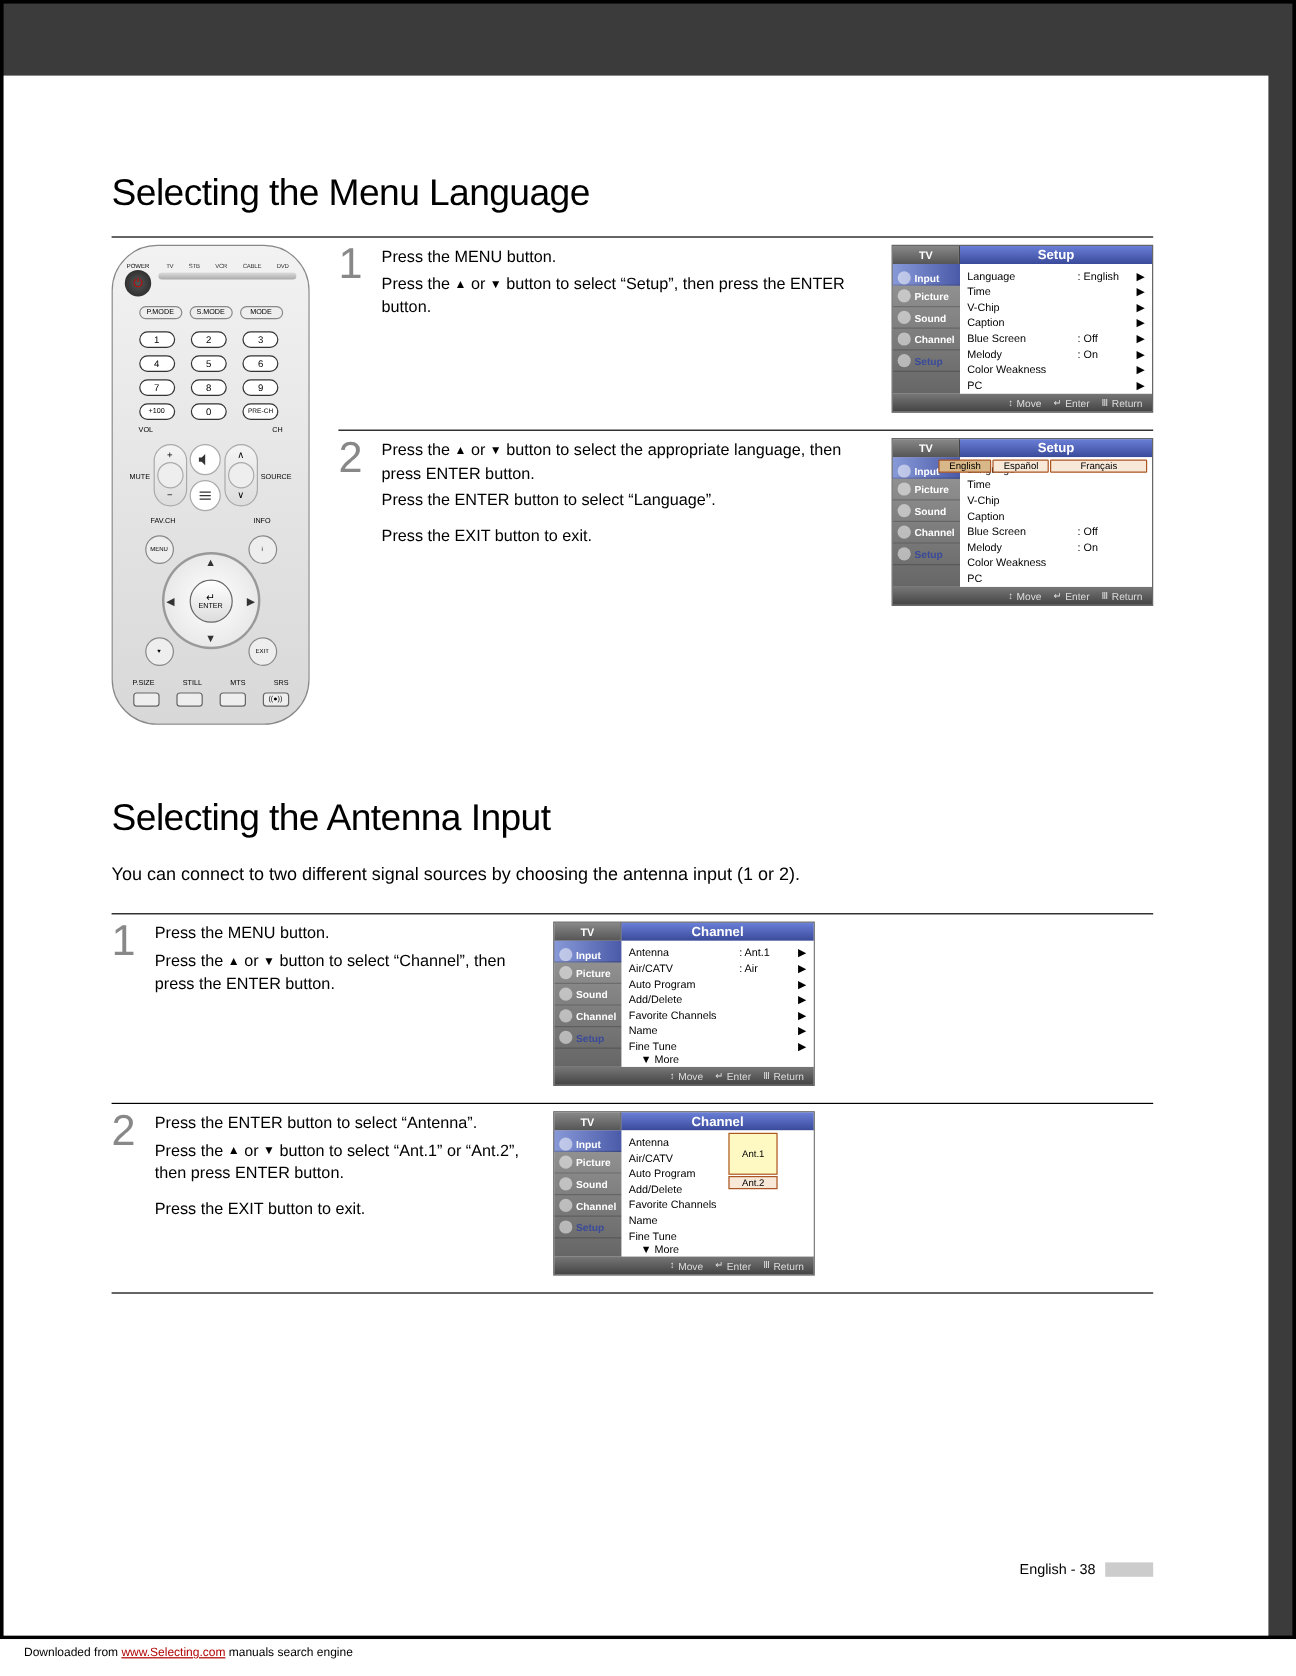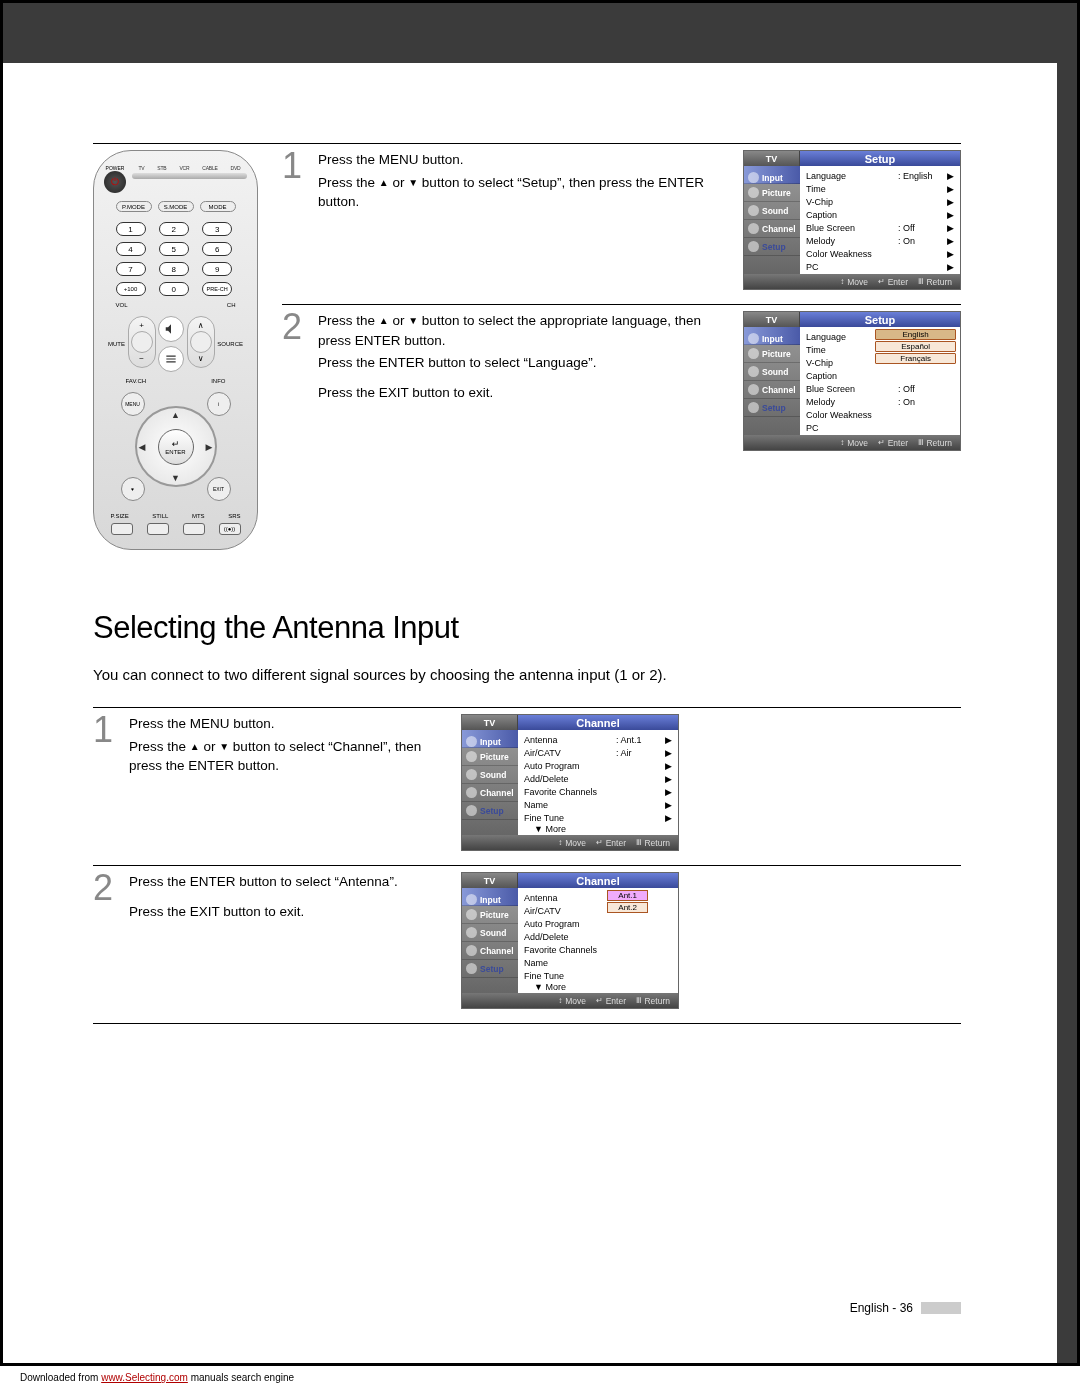--- a/index.html
+++ b/index.html
@@ -77,20 +77,21 @@
 .row-block { display:flex; gap:12px; align-items:flex-start;}
 .sectionB .row-block { display:flex; gap:12px; align-items:flex-start; }
 </style>
 </head>
 <body>
 
 <div class="outer-black">
 <div class="inner-frame">
 <div class="page">
 
+  <h1>Selecting the Menu Language</h1>
   <hr class="thin">
 
   <div class="sectionA" style="margin-top:6px;">
     <div class="remote-col">
 
       <div class="remote">
         <div style="display:flex; width:100%; align-items:flex-start; gap:6px;">
           <div style="display:flex;flex-direction:column;align-items:center;">
             <span style="font-size:5px;">POWER</span>
             <div class="power">⏻</div>
@@ -360,21 +361,21 @@
                     <div class="osd-row">
                       <span class="lab">Color Weakness</span>
                       <span class="val"></span>
                       <span class="caret"></span>
                     </div>
                     <div class="osd-row">
                       <span class="lab">PC</span>
                       <span class="val"></span>
                       <span class="caret"></span>
                     </div>
-                    <div style="position: absolute; right: 4px; top: 2px; display: flex; flex-direction: column; gap: 1px;">
+                    <div style="position: absolute; right: 4px; top: 2px; display: flex; gap: 1px;">
                       <div class="opt" style="border: 1px solid rgb(170, 85, 34); background: rgb(216, 184, 136); padding: 0px 8px; font-size: 8px; text-align: center;">English</div>
                       <div class="opt" style="border: 1px solid rgb(170, 85, 34); background: rgb(248, 232, 216); padding: 0px 8px; font-size: 8px; text-align: center;">Español</div>
                       <div class="opt" style="border: 1px solid rgb(170, 85, 34); background: rgb(248, 232, 216); padding: 0px 24px; font-size: 8px; text-align: center;">Français</div>
                     </div>
                   </div>
           </div>
           <div class="osd-footer">
             <span class="fico">
                     <span class="sym">↕</span>
                     <span>Move</span>
@@ -488,20 +489,21 @@
         </div>
       </div>
     </div>
 
     <hr class="thin2">
 
     <div class="row-block" style="margin-top:6px;">
       <div class="step-num">2</div>
       <div class="step-text">
         <p>Press the ENTER button to select “Antenna”.</p>
+        <p><span>Press the </span><span class="arrow-btn">▲</span><span> or </span><span class="arrow-btn">▼</span><span> button to select “Ant.1” or “Ant.2”, then press ENTER button.</span></p>
         <p style="margin-top:10px;">Press the EXIT button to exit.</p>
       </div>
       <div class="osd">
         <div class="osd-header">
                 <div class="tab-tv">TV</div>
                 <div class="tab-title">Channel</div>
               </div>
         <div class="osd-body">
           <div class="osd-side">
             <div class="side-item sel">
@@ -556,21 +558,21 @@
                     <span class="val"></span>
                     <span class="caret"></span>
                   </div>
                   <div class="osd-row">
                     <span class="lab">Fine Tune</span>
                     <span class="val"></span>
                     <span class="caret"></span>
                   </div>
                   <div class="more-row">▼ More</div>
                   <div style="position: absolute; right: 30px; top: 2px; display: flex; flex-direction: column; gap: 1px;">
-                    <div style="border: 1px solid rgb(170, 85, 34); background: #f0abfc; padding: 0px 10px; font-size: 8px; text-align: center;">Ant.1</div>
+                    <div style="border: 1px solid rgb(170, 85, 34); background: #fef9c3; padding: 12px 10px; font-size: 8px; text-align: center;">Ant.1</div>
                     <div style="border: 1px solid rgb(170, 85, 34); background: rgb(248, 232, 216); padding: 0px 10px; font-size: 8px; text-align: center;">Ant.2</div>
                   </div>
                 </div>
         </div>
         <div class="osd-footer">
           <span class="fico">
                   <span class="sym">↕</span>
                   <span>Move</span>
                 </span>
           <span class="fico">
@@ -581,21 +583,21 @@
                   <span class="sym">Ⅲ</span>
                   <span>Return</span>
                 </span>
         </div>
       </div>
     </div>
     <hr class="thin2">
   </div>
 
   <div class="page-foot">
-    <span>English - 36</span>
+    <span>English - 38</span>
           <span class="bar"></span>
   </div>
 
 </div>
 </div>
 </div>
 <div class="dl-line">
   <span>Downloaded from </span><a href="#">www.Selecting.com</a><span> manuals search engine</span>
 </div>
 

